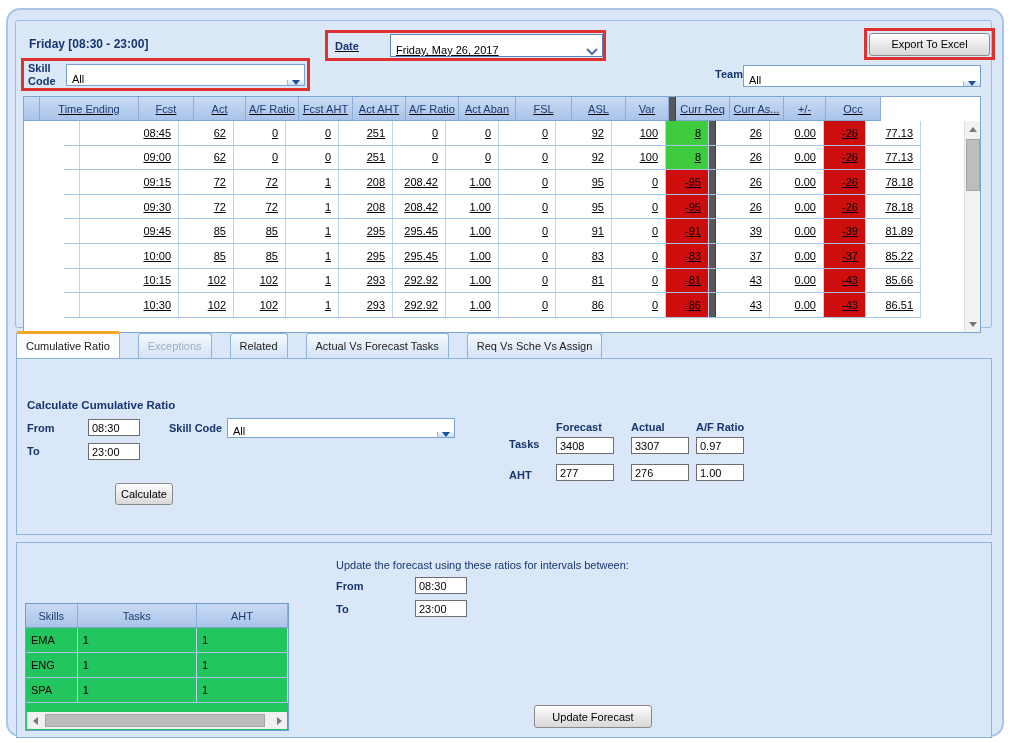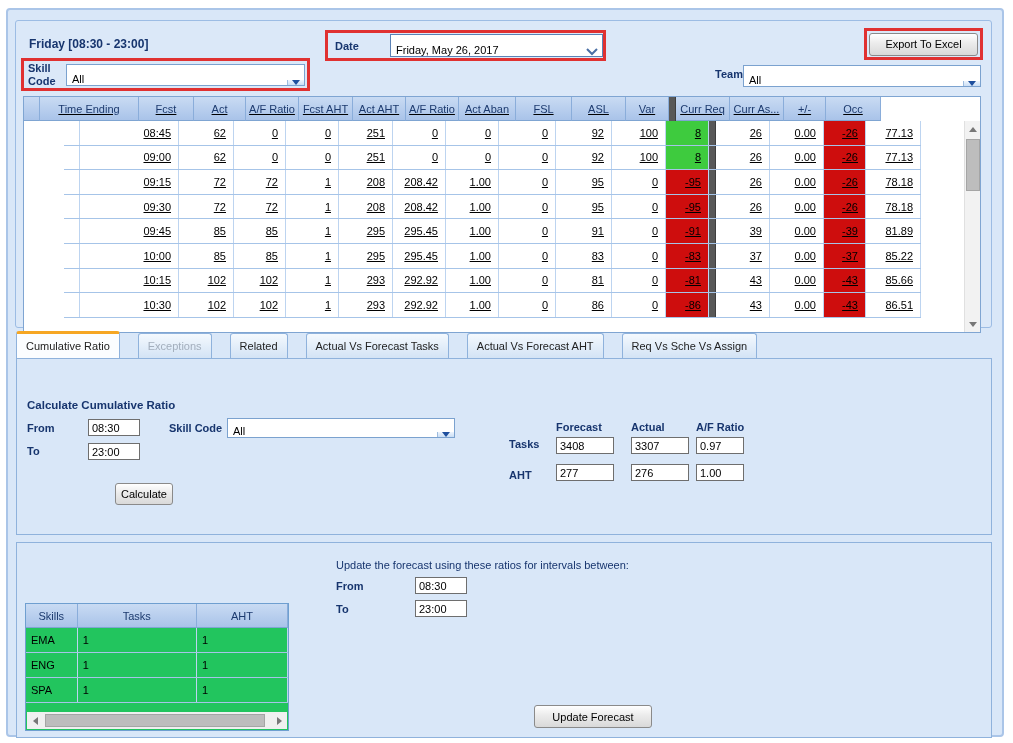--- a/index.html
+++ b/index.html
@@ -4,21 +4,21 @@
 <style>
   * { margin:0; padding:0; box-sizing:border-box; }
   html,body { width:1013px; height:743px; background:#ffffff; font-family:"Liberation Sans", sans-serif; font-size:11px; color:#000; }
   body { position:relative; overflow:hidden; }
 
   .abs { position:absolute; }
   .navy { color:#17356e; }
   .bold { font-weight:bold; }
 
   
-  .main-frame { left:6px; top:8px; width:998px; height:729px; border:2px solid #aac5e8; border-radius:4px; background:#d9e7f8; }
+  .main-frame { left:6px; top:8px; width:998px; height:729px; border:2px solid #aac5e8; border-radius:14px; background:#d9e7f8; }
   .top-panel { left:13px; top:18px; width:977px; height:308px; border:1px solid #9cbce4; border-radius:3px; background:#dbe8f8; }
   .mid-panel { left:14px; top:356px; width:976px; height:177px; border:1px solid #8fb2dc; background:#d9e7f8; }
   .bot-panel { left:14px; top:540px; width:976px; height:196px; border:1px solid #8fb2dc; background:#d9e7f8; }
 
   
   .redbox { border:3px solid #e03131; display:flex; align-items:center; background:transparent; }
 
   
   .combo { background:#fff; border:1px solid #7ba2cf; display:flex; align-items:flex-end; height:22px; }
   .combo .val { flex:1; padding:4px 0 0 5px; font-size:11px; color:#000; }
@@ -74,33 +74,33 @@
 </style>
 </head>
 <body>
 
 <div class="abs main-frame">
 
   <div class="abs top-panel" style="left:7px; top:10px;">
 
     <div class="abs bold navy" style="left:13px; top:16px; font-size:12px;">Friday [08:30 - 23:00]</div>
 
-    <div class="abs redbox" style="left:309px; top:9px; width:281px; height:31px;">
+    <div class="abs redbox" style="left:309px; top:9px; width:281px; height:31px;text-decoration:underline;">
       <div class="bold navy" style="width:62px; padding-left:7px;">Date</div>
       <div class="combo" style="flex:1; height:23px; border-color:#5b82b6;">
         <div class="val">Friday, May 26, 2017</div>
         <div class="chev">
           <svg width="12" height="8" viewBox="0 0 12 8">
               <path d="M1 1 L6 6 L11 1" stroke="#4a6fa5" stroke-width="2" fill="none"></path>
             </svg>
         </div>
       </div>
     </div>
 
-    <div class="abs redbox" style="left:848px; top:7px; width:119px; height:32px;">
+    <div class="abs redbox" style="left:848px; top:7px; width:131px; height:32px;">
       <button class="btn" style="flex:1; height:23px; margin:0 2px;">Export To Excel</button>
     </div>
 
     <div class="abs redbox" style="left:5px; top:37px; width:289px; height:33px;">
       <div class="bold navy" style="width:42px; padding-left:4px; line-height:1.15;">Skill Code</div>
       <div class="combo" style="flex:1; height:22px; margin-right:2px;">
         <div class="val">All</div>
         <div class="arrow-btn">
             <div class="tri-down"></div>
           </div>
@@ -299,21 +299,20 @@
           </div>
       </div>
     </div>
   </div>
 
   <div class="abs tabstrip" style="left:8px; top:321px;">
       <div class="tab active">Cumulative Ratio</div>
       <div class="tab disabled">Exceptions</div>
       <div class="tab">Related</div>
       <div class="tab">Actual Vs Forecast Tasks</div>
-      <div class="tab">Actual Vs Forecast AHT</div>
       <div class="tab">Req Vs Sche Vs Assign</div>
     </div>
 
   <div class="abs mid-panel" style="left:8px; top:348px;">
     <div class="abs bold navy" style="left:10px; top:40px; font-size:11.5px;">Calculate Cumulative Ratio</div>
 
     <div class="abs bold navy" style="left:10px; top:63px;">From</div>
     <input class="abs tin" style="left: 71px; top: 60px; width: 52px;" value="08:30">
 
     <div class="abs bold navy" style="left:152px; top:63px;">Skill Code</div>

